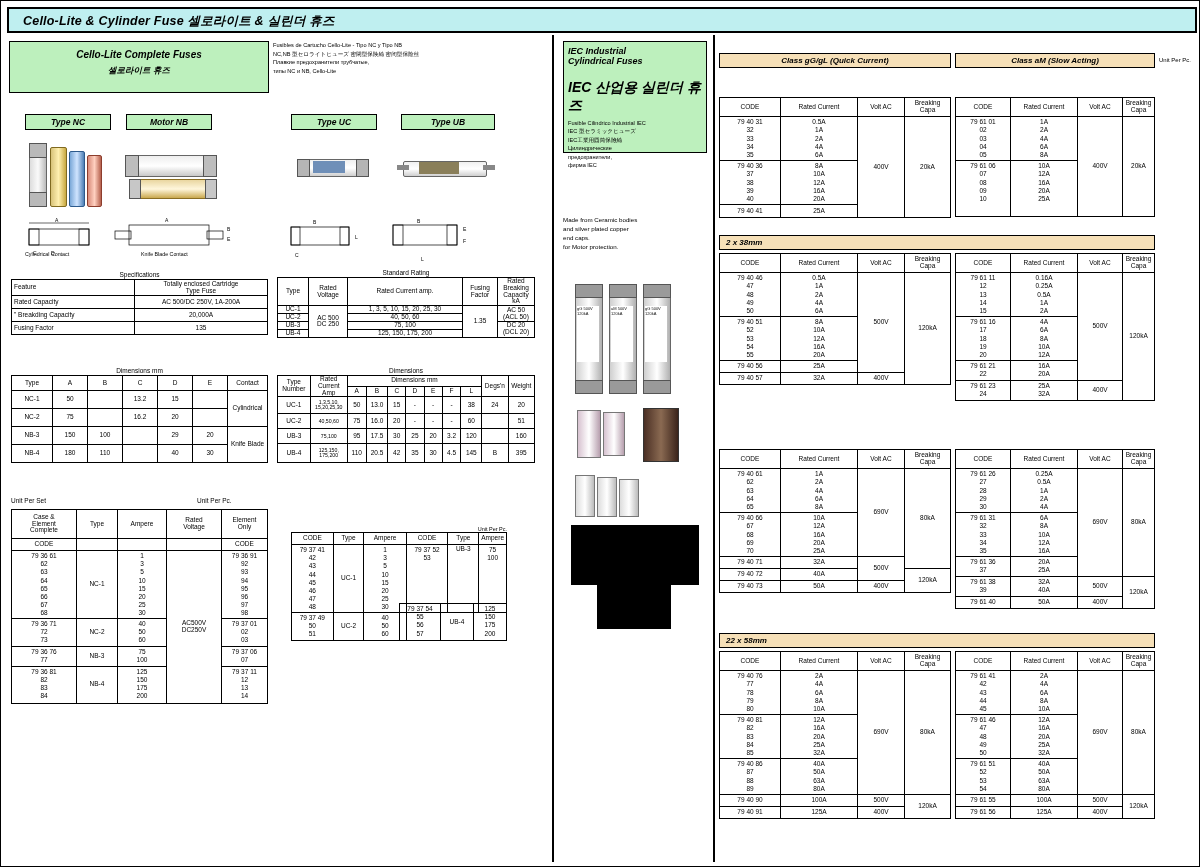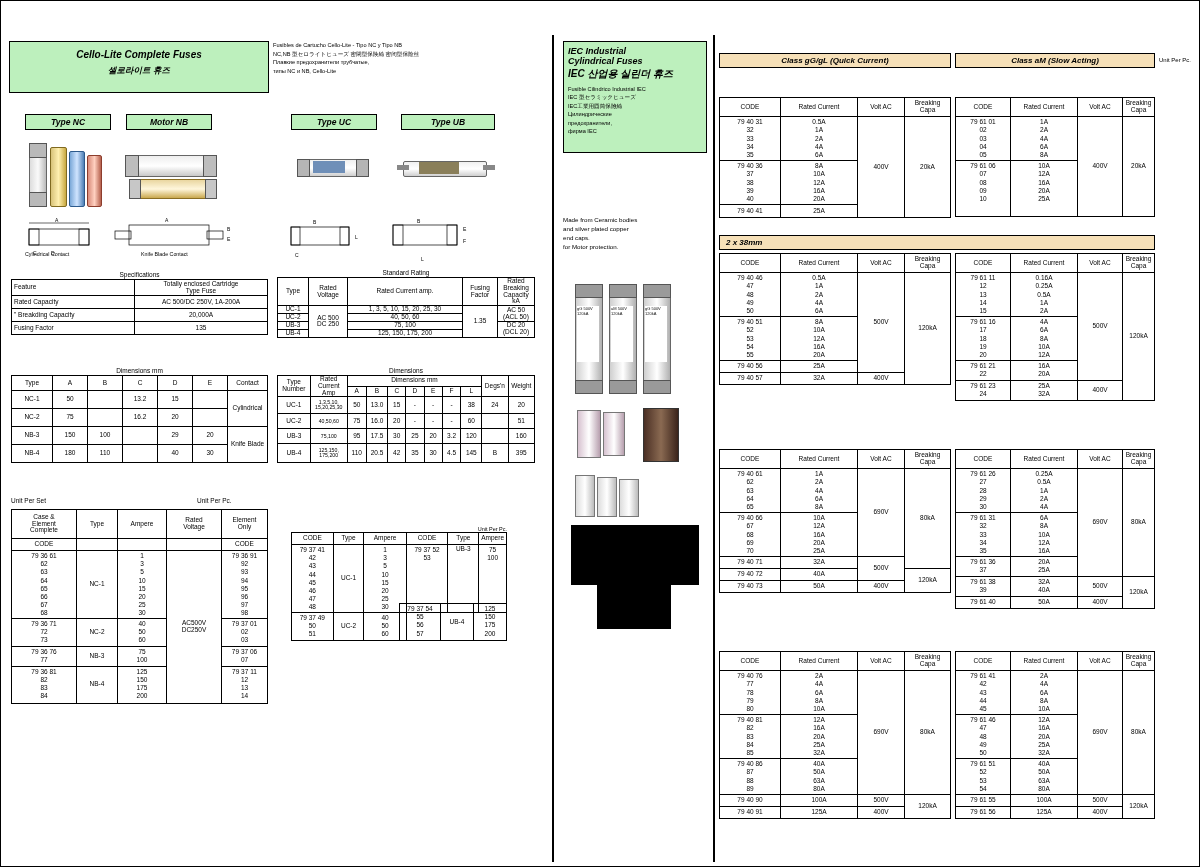--- a/index.html
+++ b/index.html
@@ -16,20 +16,23 @@
   .secttl{background:#f6e0b8;border:1px solid #000;font-weight:bold;font-style:italic;font-size:8px;padding:2px 6px;}
   .typebox{background:#bdf0bd;border:1px solid #000;font-style:italic;font-weight:bold;font-size:8.5px;text-align:center;padding:2px 0;}
   .tiny{font-size:5.2px;}
   .ctr{text-align:center;}
 </style>
 </head>
 <body>
 
 <div class="page">
 
+  <div class="hdr">
+    <div class="hdr-title">Cello-Lite &amp; Cylinder Fuse  셀로라이트 &amp; 실린더 휴즈</div>
+  </div>
 
   <div class="vline" style="left:551px;top:34px;width:1.5px;height:827px;"></div>
   <div class="vline" style="left:712px;top:34px;width:1.5px;height:827px;"></div>
 
   <div style="position:absolute;left:8px;top:40px;width:258px;height:50px;" class="greenbox">
     <div class="ttl" style="text-align:center;font-size:10px;margin-top:7px;">Cello-Lite Complete Fuses</div>
     <div class="ttl" style="text-align:center;font-size:8.5px;margin-top:5px;">셀로라이트 휴즈</div>
   </div>
   <div style="position:absolute;left:272px;top:40px;width:262px;font-size:5.6px;line-height:1.55;">
     <div>Fusibles de Cartucho Cello-Lite - Tipo NC y Tipo NB</div>
@@ -556,21 +559,21 @@
           </td>
         </tr>
       </tbody>
         </table>
     </div>
   </div>
 
   <div style="position:absolute;left:562px;top:40px;width:142px;height:110px;" class="greenbox">
     <div class="ttl" style="font-size:9px;margin:4px 0 0 4px;white-space:pre-line;">IEC Industrial
 Cylindrical Fuses</div>
-    <div class="ttl" style="font-size:10px;margin:1px 0 0 4px;">IEC 산업용 실린더 휴즈</div>
+    <div class="ttl" style="font-size:14px;margin:13px 0 0 4px;">IEC 산업용 실린더 휴즈</div>
     <div style="font-size:5.6px;line-height:1.5;margin:4px 0 0 4px;">
       <div>Fusible Cilindrico Industrial IEC</div>
       <div>IEC 型セラミックヒューズ</div>
       <div>IEC工業用圓筒保險絲</div>
       <div>Цилиндрические</div>
       <div>предохранители,</div>
       <div>фирма IEC</div>
     </div>
   </div>
   <div style="position:absolute;left:562px;top:215px;width:142px;font-size:6.2px;line-height:1.45;white-space:pre-line;">Made from Ceramic bodies
@@ -1016,20 +1019,21 @@
       <td rowspan="2">120kA</td>
     </tr>
     <tr>
       <td style="height:11px;">79 61 40</td>
       <td>50A</td>
       <td>400V</td>
     </tr>
   </tbody>
     </table>
 
+  <div class="secttl" style="position:absolute;left:718px;top:632px;width:436px;box-sizing:border-box;">22 x 58mm</div>
   <table style="position:absolute;left:718px;top:650px;width:232px;">
     <tbody>
         <tr>
       <td style="width:56px;height:18px;">CODE</td>
       <td style="width:72px;">Rated Current</td>
       <td style="width:42px;">Volt AC</td>
       <td style="white-space:pre-line;">Breaking
 Capa</td>
     </tr>
     <tr>

